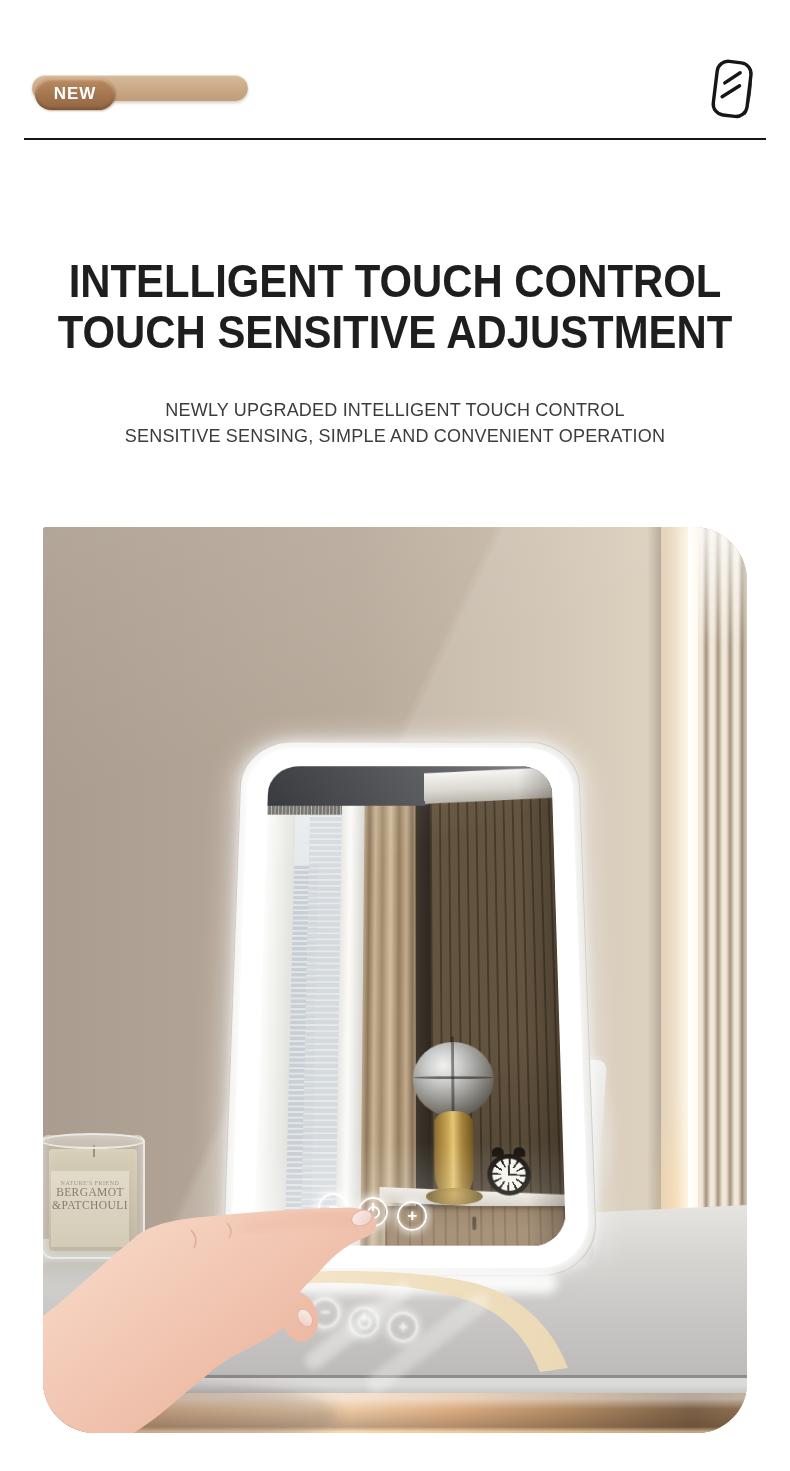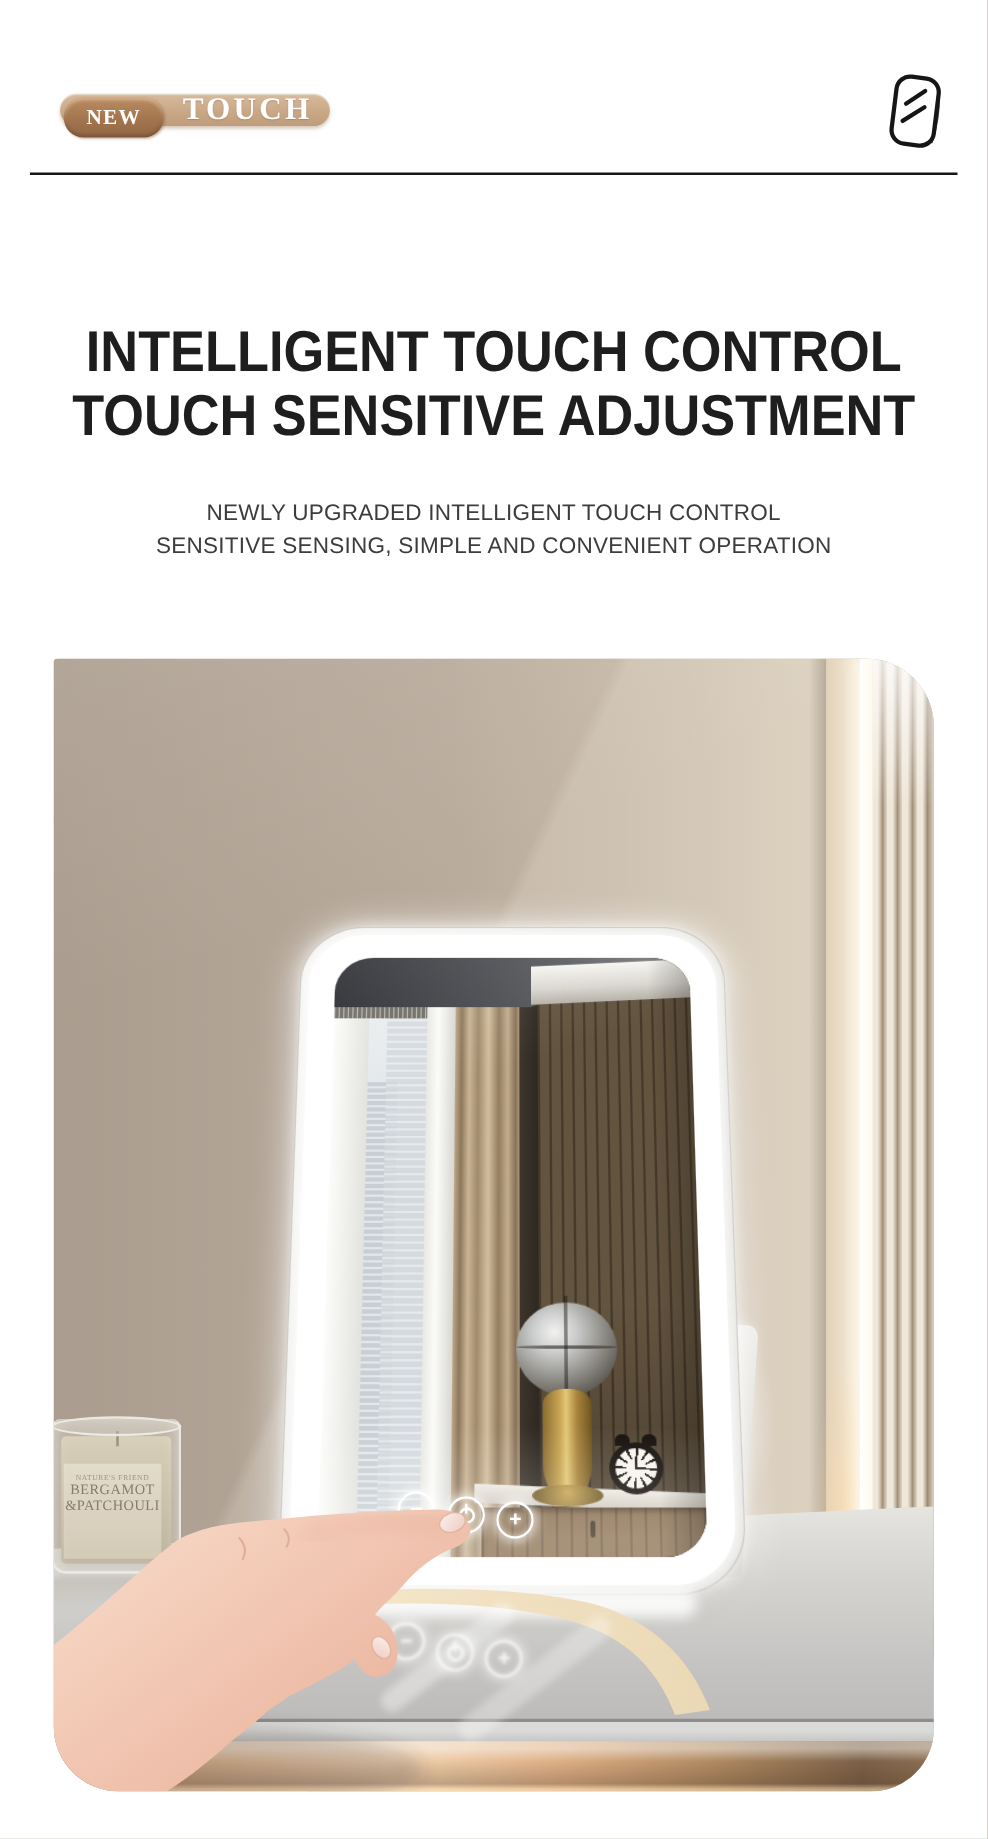--- a/index.html
+++ b/index.html
@@ -2,24 +2,23 @@
 <html><head>
 <meta charset="utf-8">
 <style>
   html,body{margin:0;padding:0;}
   body{
     width:790px;height:1471px;position:relative;background:#ffffff;
     font-family:"Liberation Sans", sans-serif;overflow:hidden;
   }
   
   .badge{
-    position:absolute;left:48px;top:75px;width:216px;height:26px;border-radius:19px;
+    position:absolute;left:32px;top:75px;width:216px;height:26px;border-radius:19px;
     background:linear-gradient(180deg,#d6bb9d 0%,#c9a886 55%,#bf9d7b 100%);
     box-shadow:0 2px 3px rgba(140,110,80,.35), inset 0 1px 1px rgba(255,255,255,.55);
-    font-family:Liberation Serif, serif;
   }
   .badge-new{
     position:absolute;left:3px;top:3px;width:80px;height:32px;border-radius:16px;
     background:linear-gradient(180deg,#b98c63 0%,#a3754e 55%,#936746 100%);
     box-shadow:inset 0 -2px 3px rgba(90,55,30,.45), inset 0 2px 3px rgba(255,228,198,.5), 1px 1px 2px rgba(120,85,55,.45);
     color:#fff;font-weight:bold;font-size:17px;letter-spacing:1px;
     display:flex;align-items:center;justify-content:center;
   }
   .badge-touch{
     position:absolute;left:88px;right:4px;top:0;bottom:0;
@@ -169,21 +168,20 @@
   .lbl-scent{position:static;display:block;font-size:11.5px;line-height:13px;letter-spacing:.4px;}
   .candle-refl{left:-2px;top:734px;width:104px;height:26px;border-radius:8px;filter:blur(2px);
     background:linear-gradient(180deg, rgba(185,180,165,.55), rgba(185,180,165,0));}
   .overlay-svg{inset:0;width:704px;height:906px;}
 </style>
 </head>
 <body>
 
 <div class="badge">
   <span class="badge-new">NEW</span>
-  <span class="badge-touch">TOUCH</span>
 </div>
 
 <div class="hand-mirror-icon">
   <svg width="56" height="68" viewBox="0 0 56 68">
     <g fill="none" stroke="#161616" stroke-width="3.4" stroke-linecap="round" transform="rotate(7 28 34)">
       <rect x="10" y="6" width="34" height="54" rx="11"></rect>
       <path d="M44 18 q3 18 -1 38" stroke-width="2" opacity=".8"></path>
       <line x1="19" y1="28" x2="33" y2="16"></line>
       <line x1="18" y1="42" x2="34" y2="29"></line>
     </g>

